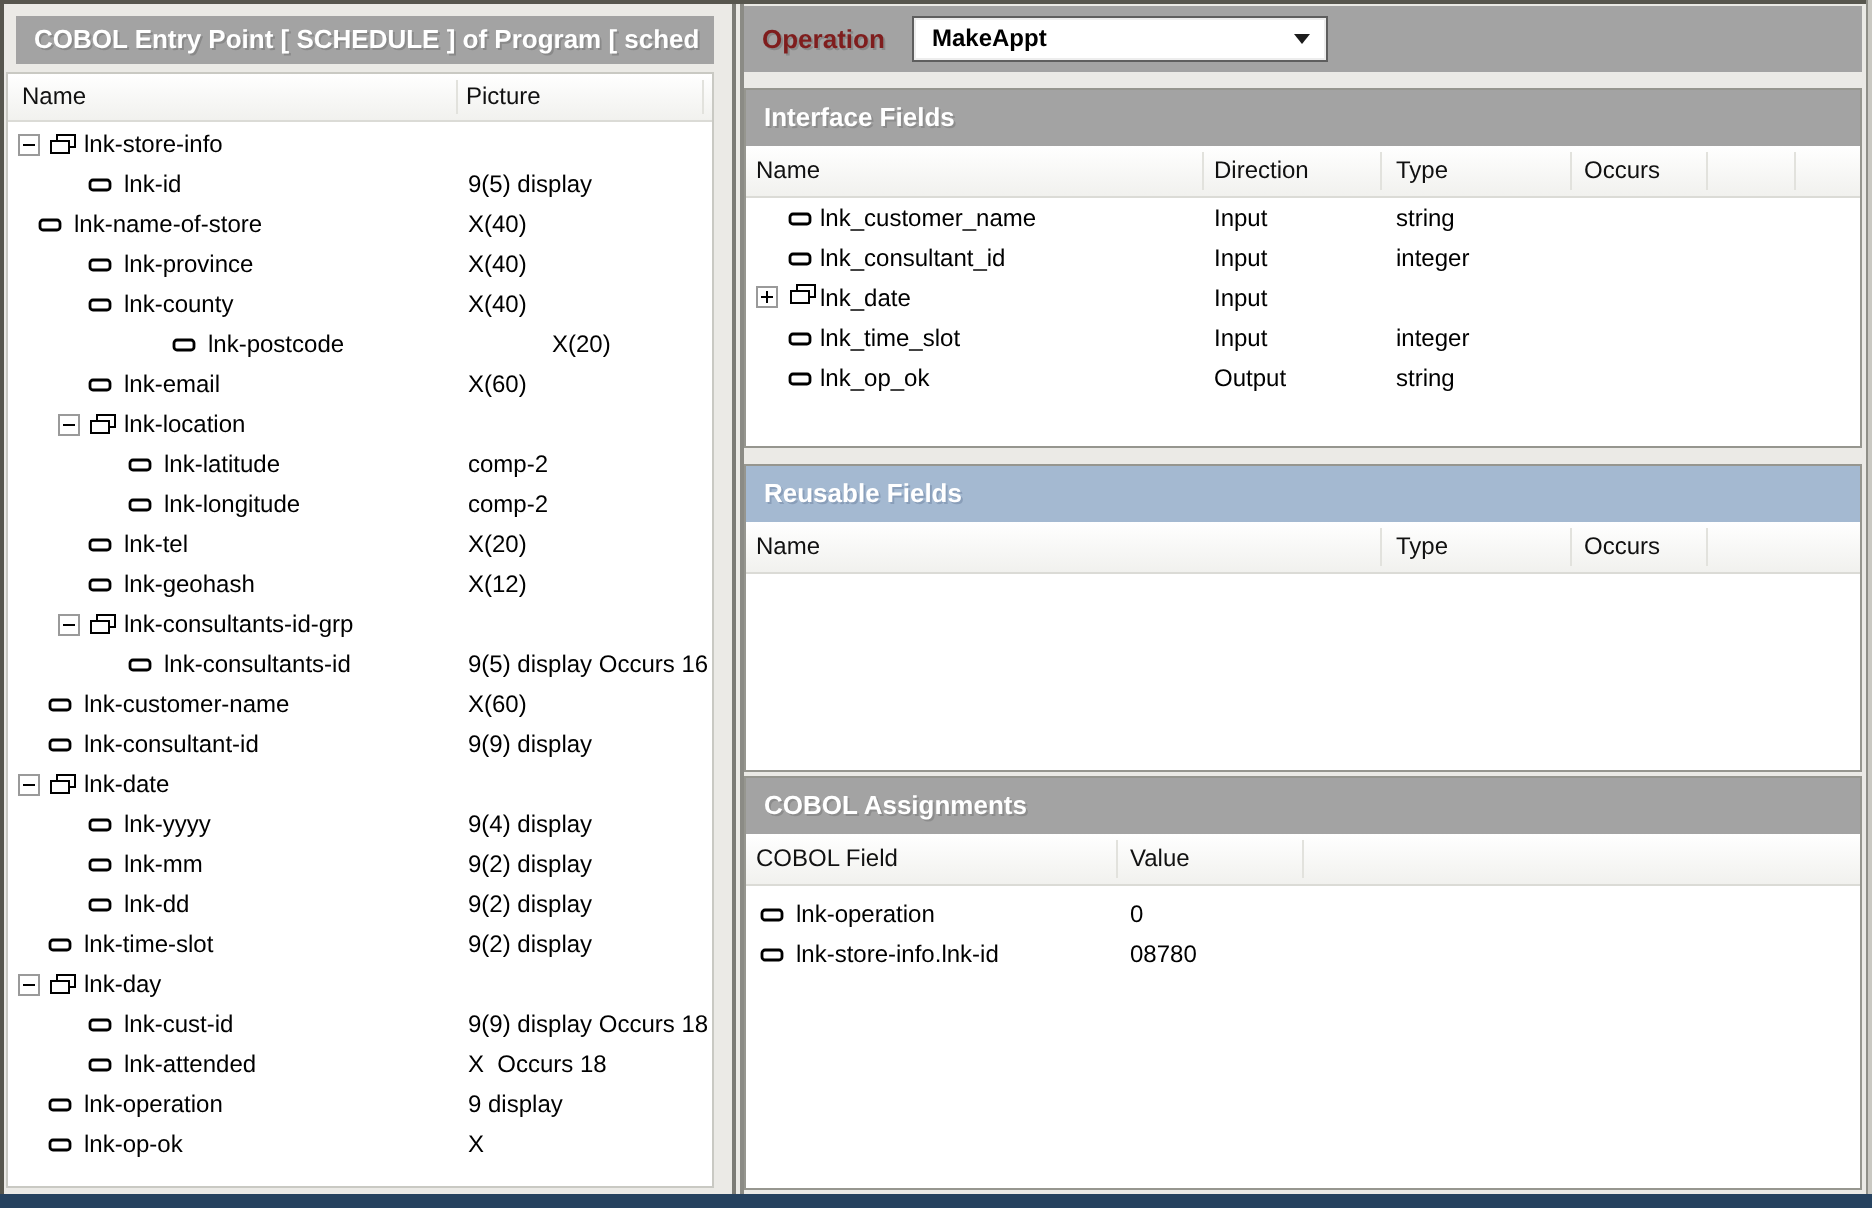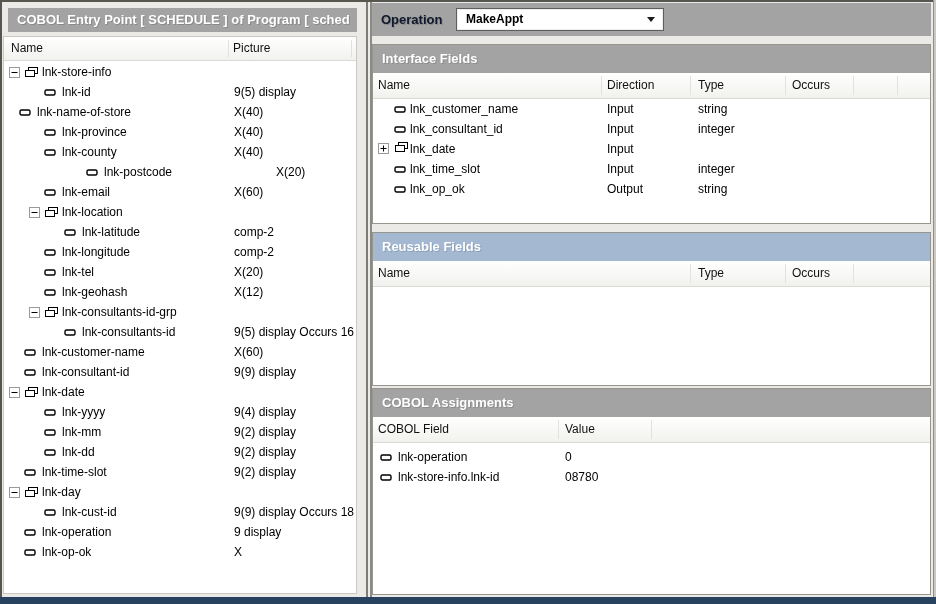--- a/index.html
+++ b/index.html
@@ -43,21 +43,21 @@
   .icn-wrap{width:18px;flex:0 0 18px;display:flex;align-items:center;}
   .icn{display:inline-flex;align-items:center;}
   .picture-cell{position:absolute;left:230px;top:0;line-height:20px;white-space:pre;}
 
   
   .splitter{position:absolute;left:366px;top:2px;width:6px;height:595px;
     background:#EBEAE6;border-left:2px solid #7C7C76;border-right:2px solid #8B8B85;}
 
   
   .op-bar{position:absolute;left:372px;top:3px;width:559px;height:33px;background:#A3A3A3;}
-  .op-label{position:absolute;left:9px;top:0;line-height:33px;color:#0f172a;font-weight:bold;font-size:13px;text-shadow:1px 1px 0 rgba(90,90,90,.35);}
+  .op-label{position:absolute;left:9px;top:0;line-height:33px;color:#7f1d1d;font-weight:bold;font-size:13px;text-shadow:1px 1px 0 rgba(90,90,90,.35);}
   .combo{
     position:absolute;left:84px;top:5px;width:208px;height:23px;
     background:#fff;border:1px solid #5E5E5E;box-shadow:inset 0 0 0 1px #EDEDED;
     cursor:default;
   }
   .combo-text{position:absolute;left:9px;top:0;line-height:21px;font-weight:bold;}
   .combo-arrow{position:absolute;right:8px;top:8px;width:0;height:0;
     border-left:4px solid transparent;border-right:4px solid transparent;border-top:5px solid #1c1c1c;}
 
   .section{position:absolute;left:372px;width:559px;background:#fff;border:1px solid #96968F;}
@@ -220,21 +220,21 @@
         <span class="icn-wrap">
           <span class="icn">
             <svg width="12" height="9" viewBox="0 0 12 9">
               <rect x="1" y="2" width="10" height="5" rx="1.5" fill="#fff" stroke="#000" stroke-width="1.4"></rect>
             </svg>
           </span>
         </span>
         <span>lnk-latitude</span>
         <span class="picture-cell">comp-2</span>
       </div>
-      <div class="tree-row" style="padding-left: 25px;">
+      <div class="tree-row" style="padding-left: 45px;">
         <span class="slot"></span>
         <span class="icn-wrap">
           <span class="icn">
             <svg width="12" height="9" viewBox="0 0 12 9">
               <rect x="1" y="2" width="10" height="5" rx="1.5" fill="#fff" stroke="#000" stroke-width="1.4"></rect>
             </svg>
           </span>
         </span>
         <span>lnk-longitude</span>
         <span class="picture-cell">comp-2</span>
@@ -411,20 +411,32 @@
         <span class="slot"></span>
         <span class="icn-wrap">
           <span class="icn">
             <svg width="12" height="9" viewBox="0 0 12 9">
               <rect x="1" y="2" width="10" height="5" rx="1.5" fill="#fff" stroke="#000" stroke-width="1.4"></rect>
             </svg>
           </span>
         </span>
         <span>lnk-cust-id</span>
         <span class="picture-cell">9(9) display Occurs 18</span>
+      </div>
+      <div class="tree-row" style="padding-left: 25px;">
+        <span class="slot"></span>
+        <span class="icn-wrap">
+          <span class="icn">
+            <svg width="12" height="9" viewBox="0 0 12 9">
+              <rect x="1" y="2" width="10" height="5" rx="1.5" fill="#fff" stroke="#000" stroke-width="1.4"></rect>
+            </svg>
+          </span>
+        </span>
+        <span>lnk-attended</span>
+        <span class="picture-cell">X  Occurs 18</span>
       </div>
       <div class="tree-row" style="padding-left: 5px;">
         <span class="slot"></span>
         <span class="icn-wrap">
           <span class="icn">
             <svg width="12" height="9" viewBox="0 0 12 9">
               <rect x="1" y="2" width="10" height="5" rx="1.5" fill="#fff" stroke="#000" stroke-width="1.4"></rect>
             </svg>
           </span>
         </span>

